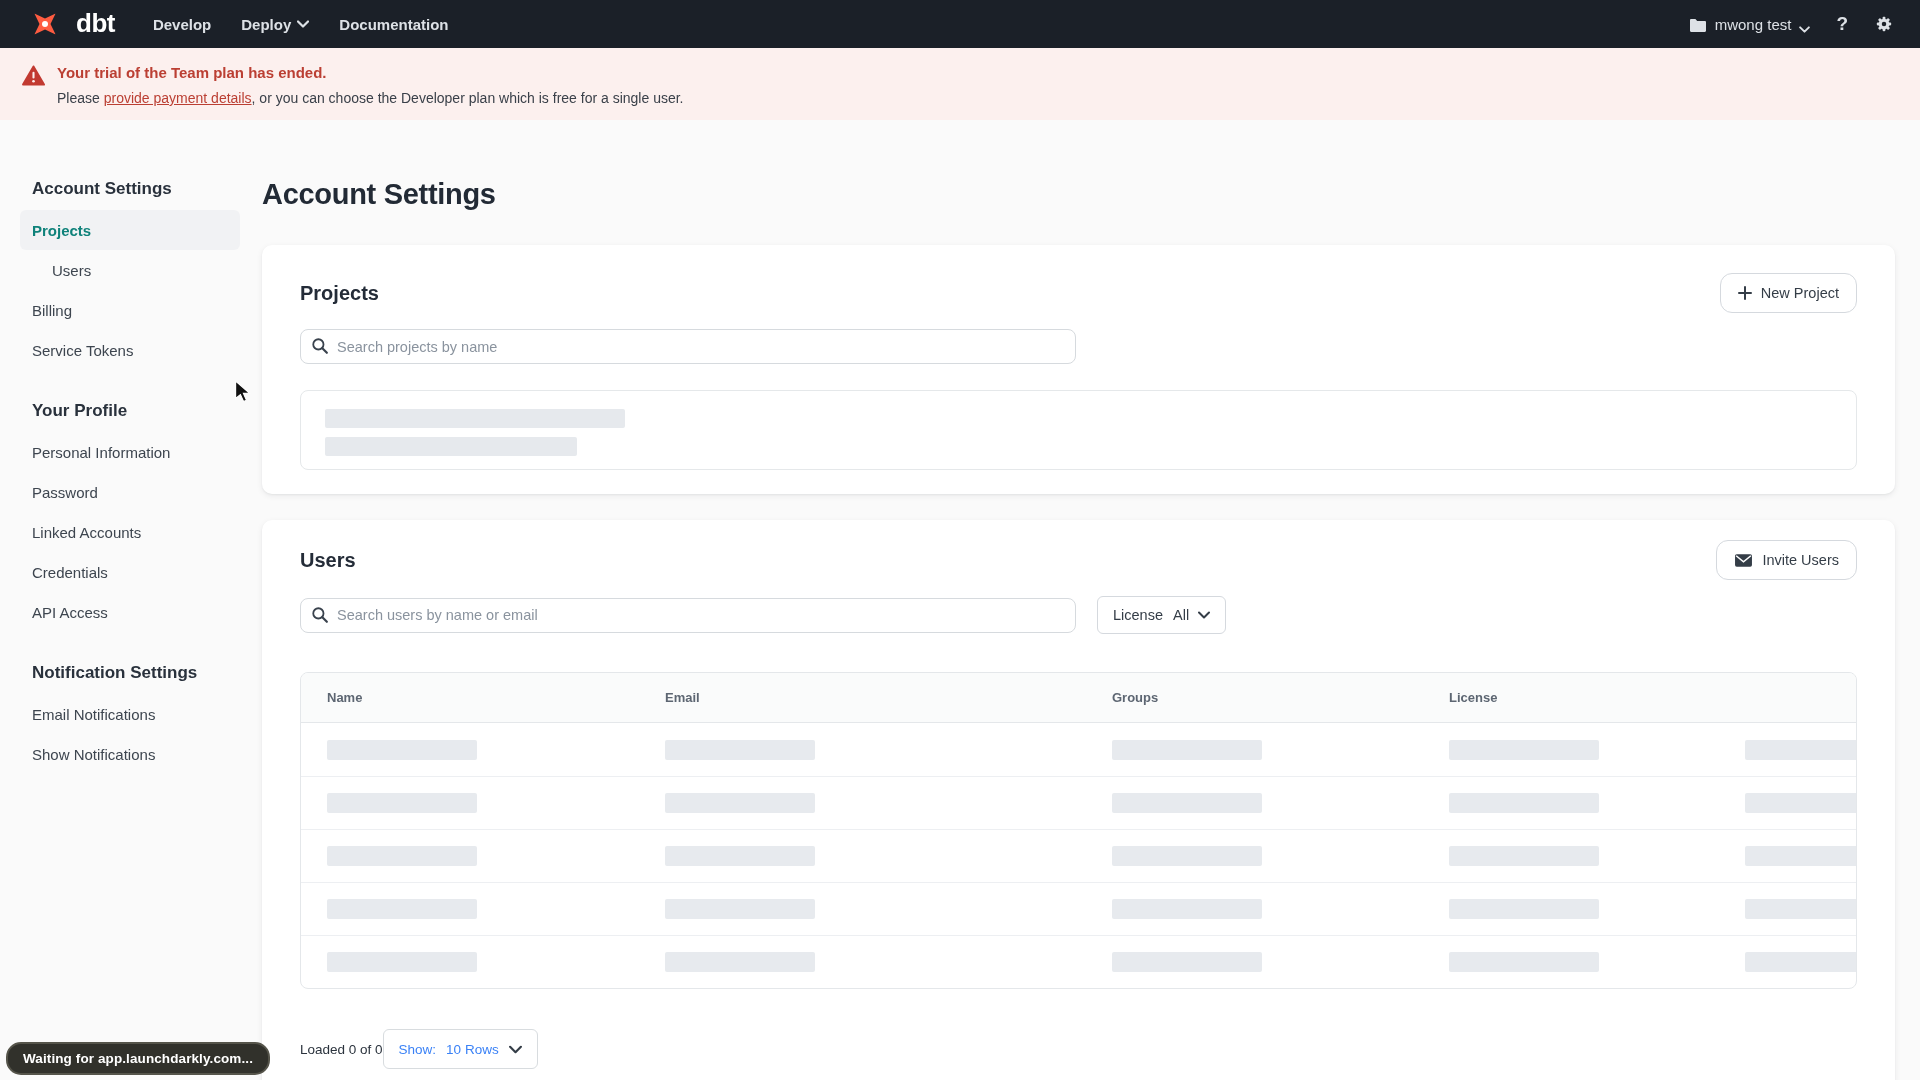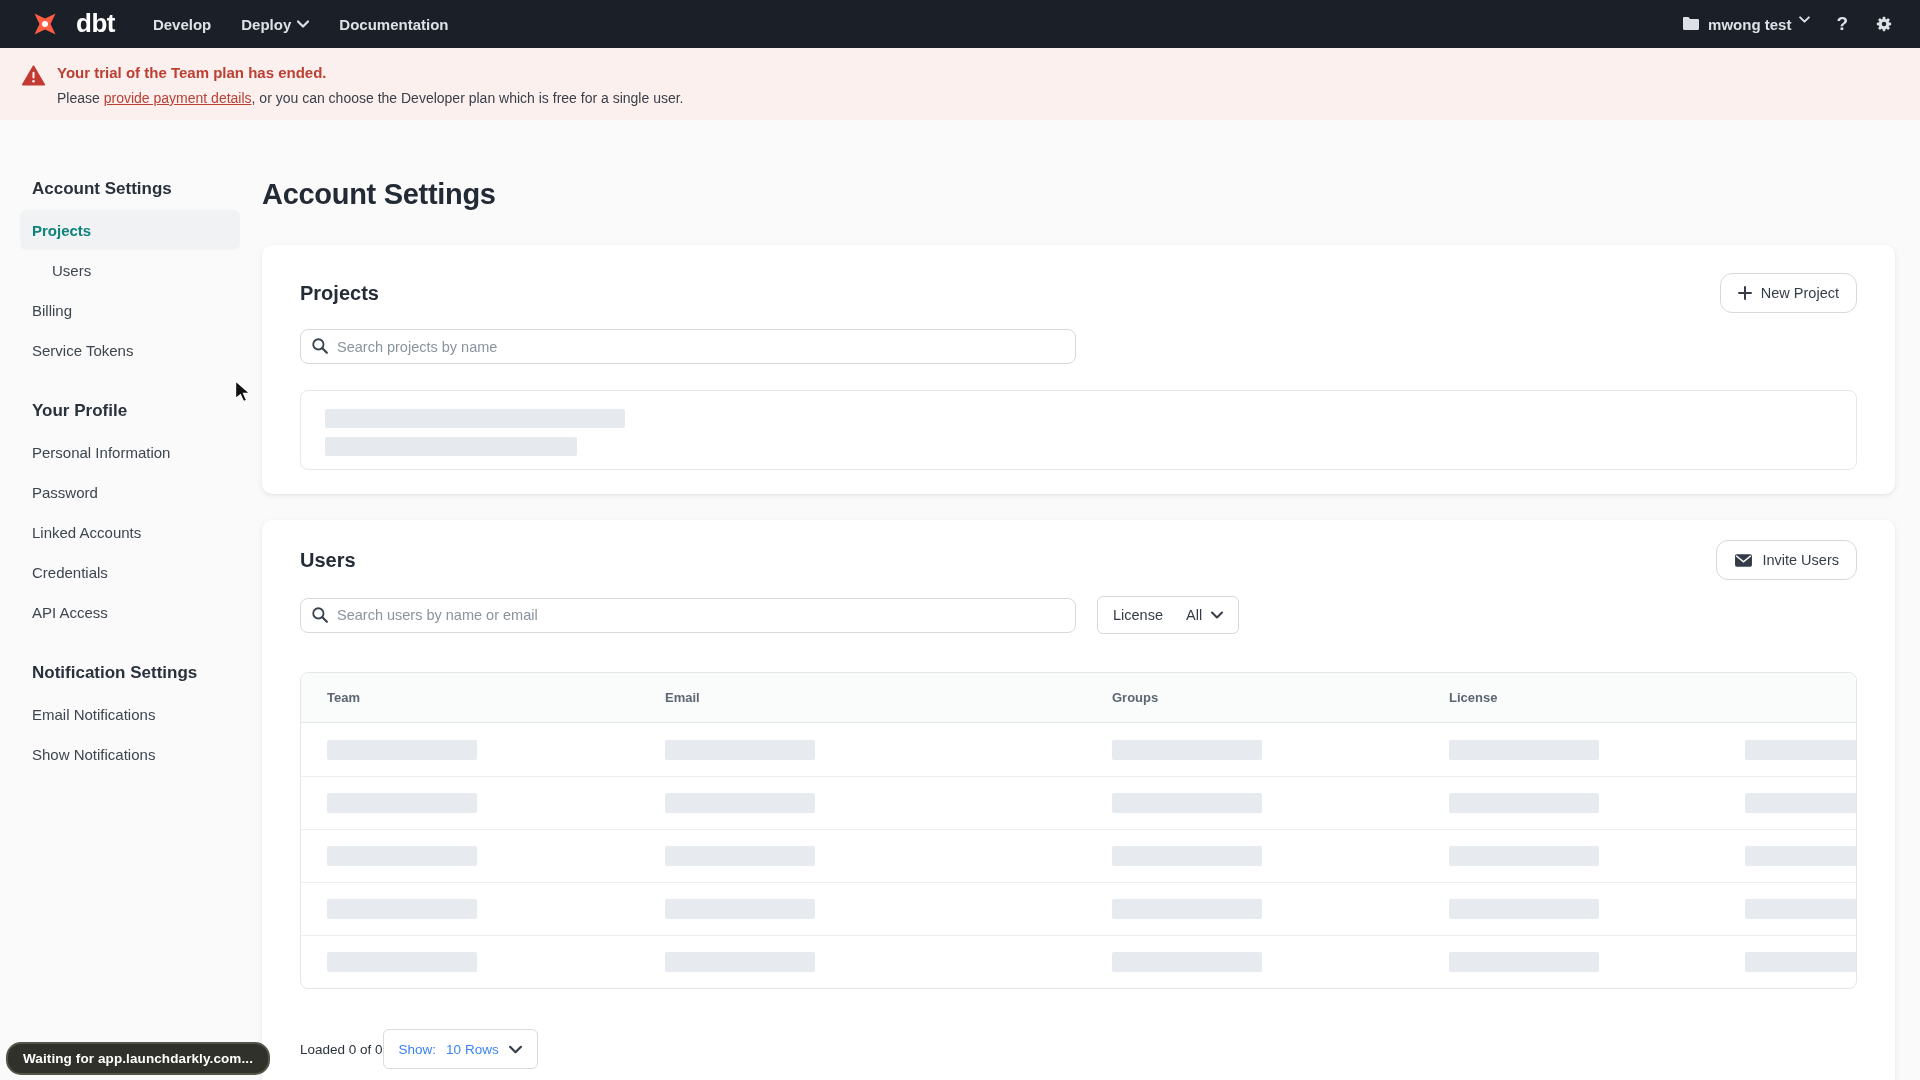--- a/index.html
+++ b/index.html
@@ -30,21 +30,21 @@
     position:absolute; left:12px; top:12px; width:6px; height:6px;
     border-radius:50%; background:#fff;
   }
   .brand-text { color:#fff; font-size:26px; font-weight:bold; letter-spacing:-.5px; line-height:1; padding-bottom:3px; }
   .nav-menu { display:flex; align-items:center; margin-left:38px; gap:30px; }
   .nav-item {
     color:#dde1e6; font-size:15px; font-weight:bold;
     display:flex; align-items:center; gap:6px; cursor:pointer;
   }
   .nav-right { margin-left:auto; display:flex; align-items:center; gap:26px; }
-  .nav-account { display:flex; align-items:flex-start; gap:8px; color:#dde1e6; font-size:15px; font-weight:bold; cursor:pointer; }
+  .nav-account { display:flex; align-items:flex-end; gap:8px; color:#dde1e6; font-size:15px; font-weight:normal; cursor:pointer; }
   .nav-help { color:#dde1e6; font-size:19px; font-weight:bold; cursor:pointer; }
   .icon-btn { display:flex; align-items:center; cursor:pointer; }
 
   
   .banner { min-height:72px; background:#fcf0ee; display:flex; padding:15px 20px 12px 22px; }
   .banner-icon { flex-shrink:0; margin-top:2px; }
   .banner-text { margin-left:12px; }
   .banner-title { color:#bb3f33; font-size:15px; font-weight:bold; line-height:20px; }
   .banner-body { color:#3a4049; font-size:14px; line-height:19px; margin-top:6px; }
   .banner-link { color:#bb3f33; text-decoration:underline; cursor:pointer; }
@@ -94,21 +94,21 @@
     font-family:inherit; background:#fff;
   }
   .search-box input::placeholder { color:#8a939e; }
   .search-icon-wrap { position:absolute; left:11px; top:8px; pointer-events:none; }
 
   .filter-btn {
     margin-left:21px; height:38px; display:inline-flex; align-items:center; gap:9px;
     border:1px solid #d5d9de; border-radius:6px; background:#fff; padding:0 15px;
     font-size:14.5px; color:#343d47; cursor:pointer;
   }
-  .filter-value { margin-left:14px; }
+  .filter-value { margin-left:1px; }
 
   
   .loading-box { margin-top:26px; height:80px; border:1px solid #e5e8ea; border-radius:8px; padding:18px 0 0 24px; }
   .skel { background:#e6e9ed; border-radius:2px; height:19px; }
   .skel-a { width:300px; }
   .skel-b { width:252px; margin-top:9px; }
 
   
   .table-box { margin-top:38px; border:1px solid #e4e7ea; border-radius:8px; overflow:hidden; }
   .t-grid { display:grid; grid-template-columns:338px 447px 337px 296px 1fr; align-items:center; }
@@ -308,21 +308,21 @@
           <span>License</span>
           <span class="filter-value">All</span>
           <svg width="12" height="8" viewBox="0 0 12 8">
             <polyline points="1,1.5 6,6.5 11,1.5" fill="none" stroke="#343d47" stroke-width="2" stroke-linecap="round" stroke-linejoin="round"></polyline>
           </svg>
         </button>
       </div>
 
       <div class="table-box">
         <div class="t-grid t-head">
-          <span class="th">Team</span>
+          <span class="th">Name</span>
           <span class="th">Email</span>
           <span class="th">Groups</span>
           <span class="th">License</span>
           <span class="th"></span>
         </div>
         <div class="t-grid t-row">
           <span class="cell-skel"></span>
             <span class="cell-skel"></span>
             <span class="cell-skel"></span>
             <span class="cell-skel"></span>

